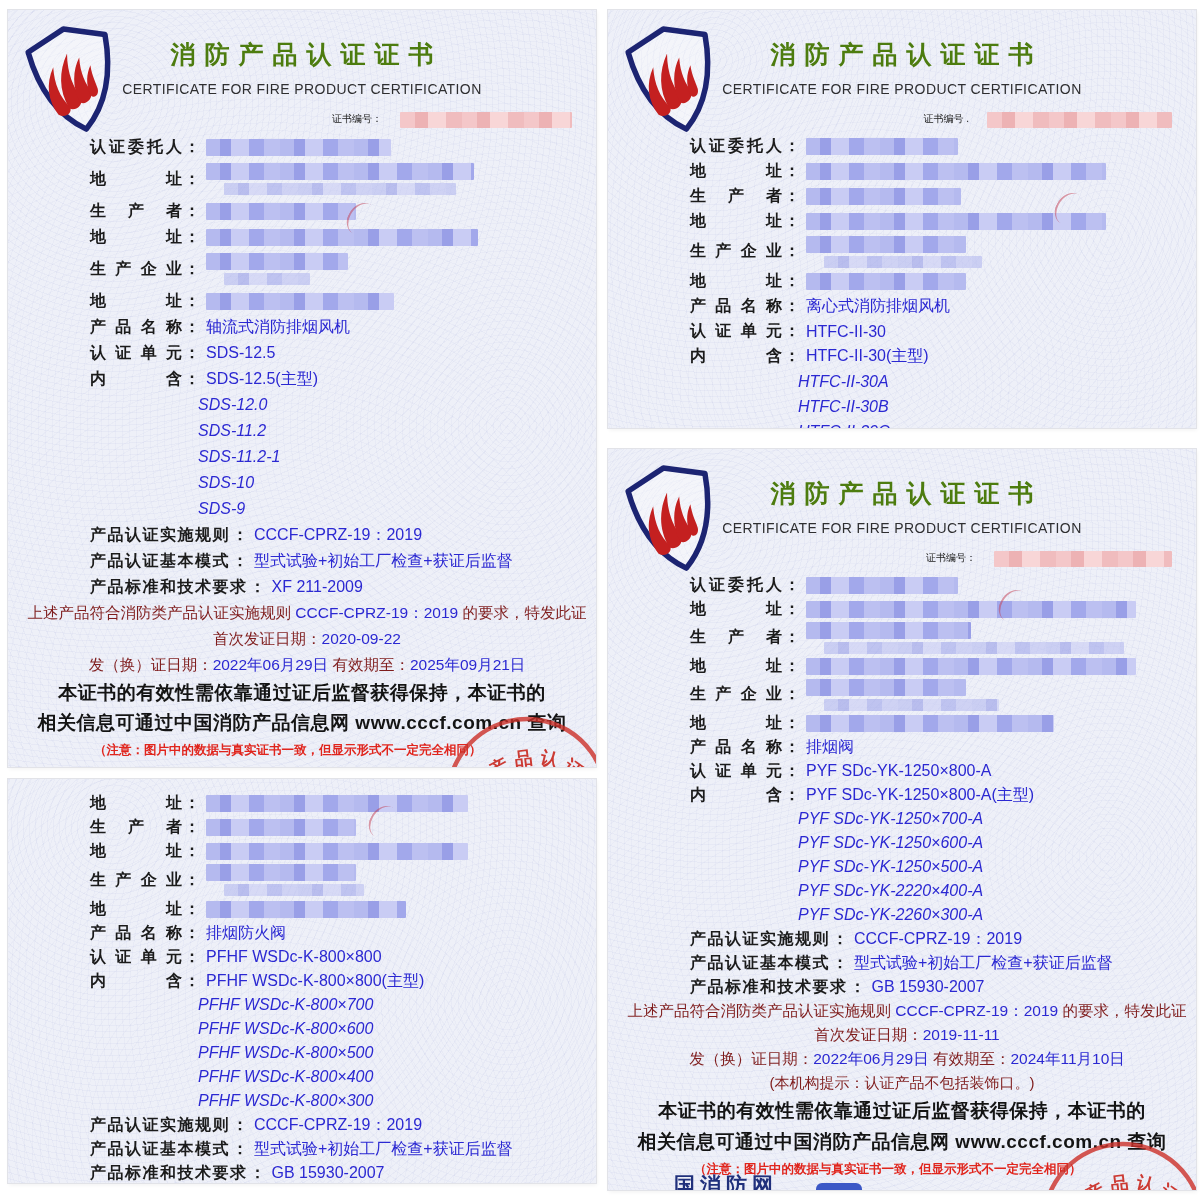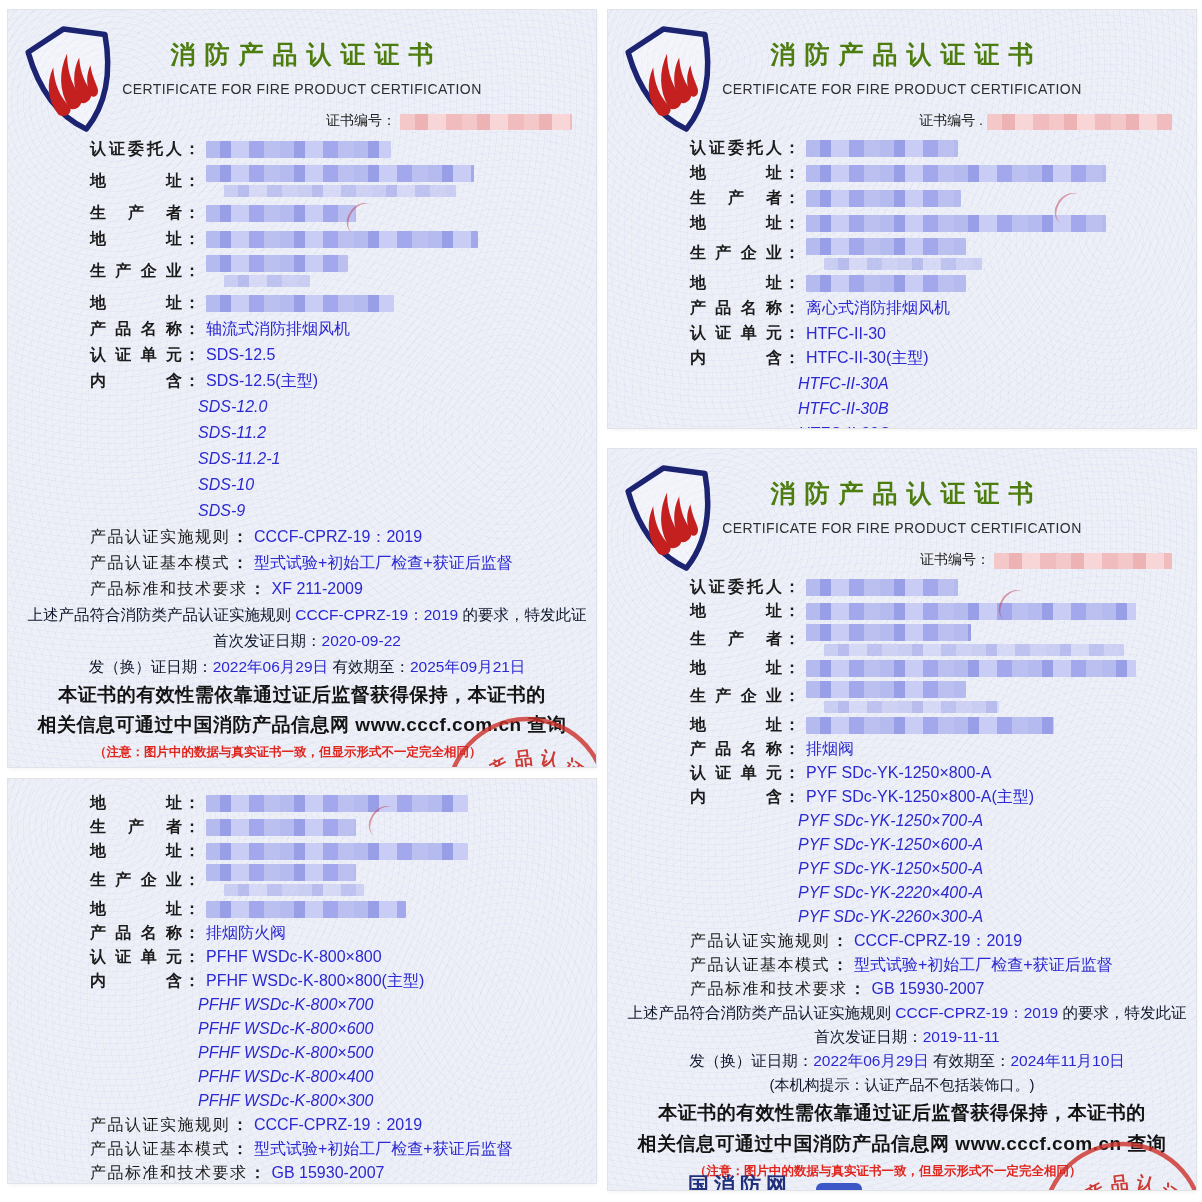--- a/index.html
+++ b/index.html
@@ -27,43 +27,43 @@
   .head{position:relative;padding-top:28px;}
   .logo{position:absolute;left:12px;top:12px;width:110px;height:116px;}
   .title{
     text-align:center;font-size:25px;font-weight:bold;color:#4d7c0f;
     letter-spacing:9px;padding-left:9px;
   }
   .subtitle{
     text-align:center;font-size:14px;color:#2e2e30;margin-top:10px;letter-spacing:.4px;
   }
   .certno{
-    margin-top:15px;display:flex;justify-content:flex-end;align-items:flex-end;
-    gap:4px;padding-right:24px;font-size:14px;color:#222;
+    margin-top:15px;display:flex;justify-content:flex-end;align-items:flex-start;
+    gap:18px;padding-right:24px;font-size:10px;color:#222;
   }
   .rows{position:relative;padding-top:6px;}
   .row{
     display:flex;align-items:center;padding-left:82px;font-size:16px;color:#1d1d1d;
     height:26px;position:relative;
   }
   .tl .row{height:26px}   .tl .row.two{height:38px}
   .tr .row{height:25px}   .tr .row.two{height:35px}
   .bl .row{height:24px}   .bl .row.two{height:34px}
   .br .row{height:24px}   .br .row.two{height:33px}
   .row.bold{height:30px}
   .br .row.bold{height:31px}
 
   .flabel{
     display:inline-block;width:92px;font-weight:bold;color:#1b1b1b;
     text-align:justify;text-align-last:justify;flex:none;
   }
   .colon{font-weight:bold;margin:0 6px 0 2px;flex:none;}
-  .mlabel{font-weight:normal;color:#1b1b1b;letter-spacing:1.5px;flex:none;}
+  .mlabel{font-weight:bold;color:#1b1b1b;letter-spacing:1.5px;flex:none;}
   .val{color:#2b28d2;white-space:nowrap;}
-  .black{color:#0f172a;white-space:pre-wrap;}
+  .black{color:#7f1d1d;white-space:pre-wrap;}
   .row.model{padding-left:190px;font-style:italic;}
   .row.center{justify-content:center;padding-left:10px;font-size:15.5px;}
   .row.bold{justify-content:center;padding-left:0;font-size:19px;font-weight:bold;
     color:#141414;letter-spacing:.5px;}
   .row.rednote{font-size:12.5px;font-weight:bold;color:#e0251d;padding-left:86px;height:24px;}
   .row.blacknote{justify-content:center;font-size:15px;padding-left:0;}
 
   .redwrap{display:flex;flex-direction:column;gap:3px;}
   .redact{display:inline-block;height:17px;border-radius:1px;}
   .redact.blue{
@@ -78,21 +78,21 @@
   .seal{position:absolute;transform:rotate(-14deg);pointer-events:none;}
   .tl .seal{right:-16px;bottom:-116px;}
   .br .seal{right:-12px;bottom:-118px;}
 
   .squiggle{
     position:absolute;width:26px;height:34px;border:0 solid transparent;
     border-left:2px solid rgba(195,60,80,.5);border-radius:60% 40% 50% 50%;
     transform:rotate(28deg);pointer-events:none;
   }
   .clipped-text{
-    position:absolute;bottom:-9px;left:80px;font-size:21px;font-weight:bold;
+    position:absolute;bottom:-9px;left:66px;font-size:21px;font-weight:bold;
     color:#20307c;letter-spacing:5px;
   }
   .bluepill{
     position:absolute;bottom:-5px;left:208px;width:46px;height:12px;
     background:#3c58c6;border-radius:6px;
   }
 </style>
 </head>
 <body>
 

